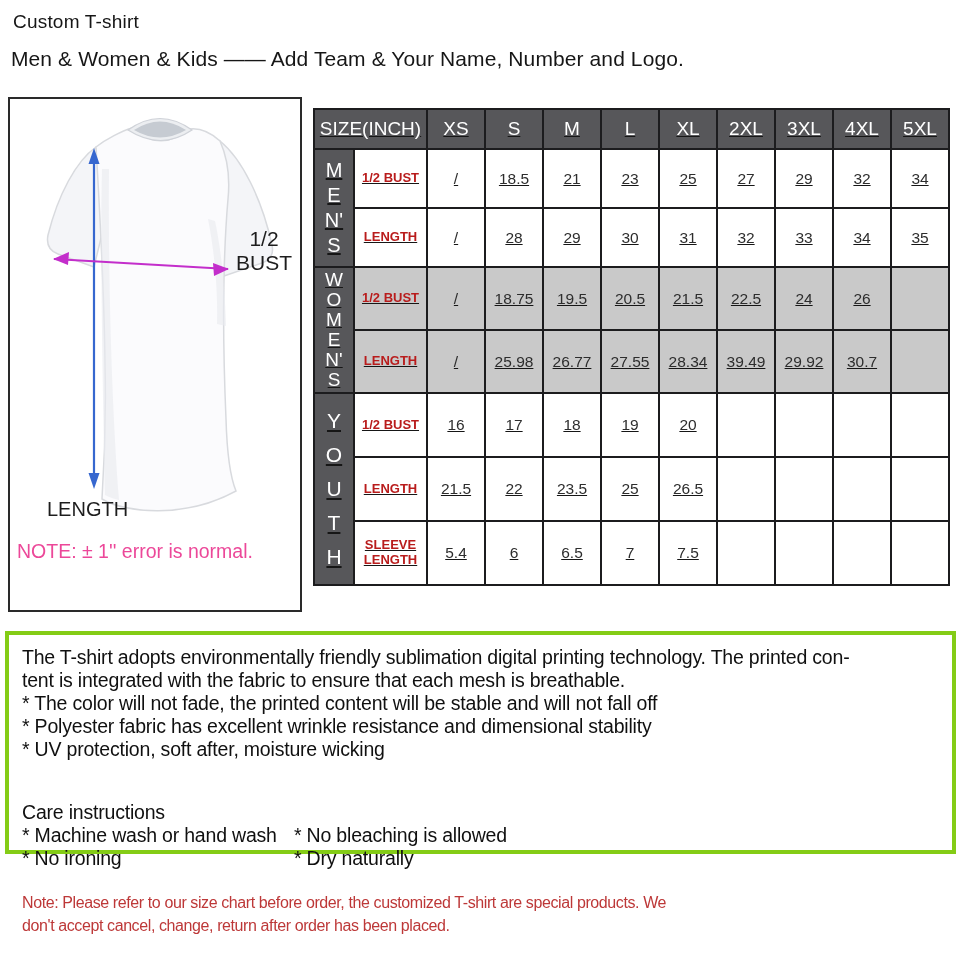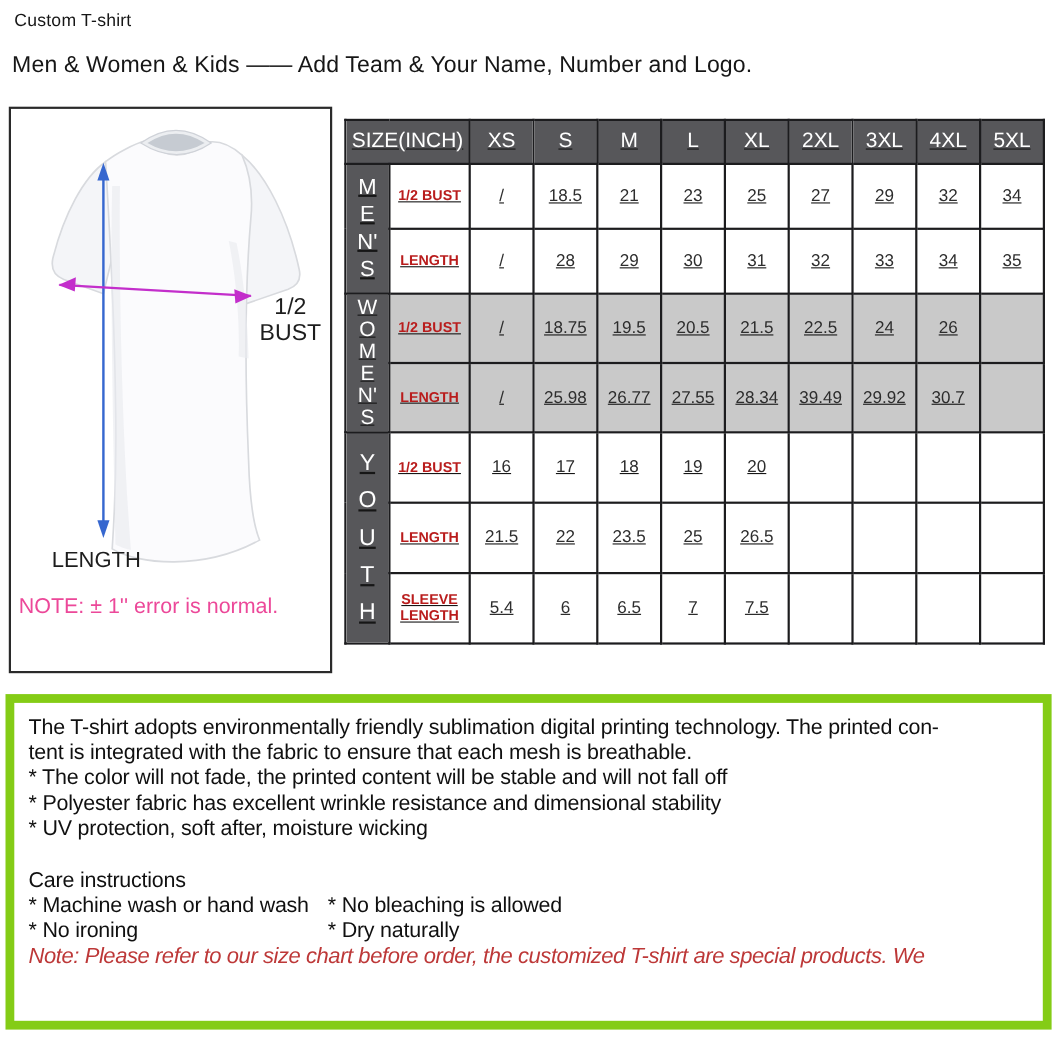--- a/index.html
+++ b/index.html
@@ -1,41 +1,41 @@
 <!DOCTYPE html>
 <html style="--header-bg: #57575a; --women-row-bg: #c9c9c9; --table-border: #1c1c1e; --note-red: #bd3838; --length-arrow-blue: #3667cf; --bust-arrow-magenta: #c32ecb;"><head>
 <meta charset="utf-8">
 <style>
   html,body{margin:0;padding:0;background:#fff;}
   .page{
     position:relative; width:960px; height:960px; background:#ffffff; overflow:hidden;
     font-family:"Liberation Sans", sans-serif; color:#161616;
   }
   
-  .title{position:absolute; left:13px; top:11px; font-size:16px; letter-spacing:.2px;text-align:center;}
+  .title{position:absolute; left:13px; top:11px; font-size:19px; letter-spacing:.2px;text-align:center;}
   .subtitle{position:absolute; left:11px; top:47px; font-size:21px; letter-spacing:.1px;}
 
   
   .measure-box{
     position:absolute; left:8px; top:97px; width:294px; height:515px;
     border:2px solid #2a2a2a; box-sizing:border-box; background:#fff;
   }
   .measure-box svg{position:absolute; left:0; top:0;}
   .shirt-body{fill:#fbfbfd; stroke:#d8dade; stroke-width:1.5;}
   .shirt-sleeve{fill:#f4f5f8; stroke:#d8dade; stroke-width:1.5;}
   .shirt-shade{fill:#e9ebef; opacity:.65;}
   .collar-outer{fill:#eceef1; stroke:#cfd2d8; stroke-width:1.2;}
   .collar-inner{fill:#c6cbd2;}
   .len-line{stroke:var(--length-arrow-blue); stroke-width:2.2;}
   .len-head{fill:var(--length-arrow-blue);}
   .bust-line{stroke:var(--bust-arrow-magenta); stroke-width:2.2;}
   .bust-head{fill:var(--bust-arrow-magenta);}
   .bust-label{
     position:absolute; left:220px; top:128px; width:68px; text-align:center;
-    font-size:21px; line-height:24px; color:#1d1d1d;margin-top:40px;
+    font-size:21px; line-height:24px; color:#1d1d1d;
   }
   .length-label{position:absolute; left:37px; top:399px; font-size:20px; color:#1d1d1d;}
   .error-note{position:absolute; left:7px; top:441px; font-size:19.5px; color:#ec4899; white-space:nowrap;}
 
   
   .size-table{
     position:absolute; left:313px; top:108px;
     border-collapse:collapse; table-layout:fixed;text-decoration:underline;
   }
   .size-table th,.size-table td{
@@ -51,33 +51,33 @@
   .sec2-group .vl{font-size:21px; line-height:34px;}
   .label-cell{font-weight:700; font-size:13px; line-height:1.12; color:#b91c1c; background:#fff; padding:0 2px;}
   .val-cell{font-size:15.5px; color:#2d2d2d; background:#fff;}
   tr.shaded .label-cell, tr.shaded .val-cell{background:var(--women-row-bg);}
   tr.sec0 td{height:57px;}
   tr.sec1 td{height:61px;}
   tr.sec2 td{height:62px;}
 
   
   .desc-box{
-    position:absolute; left:5px; top:631px; width:951px; height:305px;
-    border:8px solid #84cc16; box-sizing:border-box; background:#fff;
+    position:absolute; left:5px; top:631px; width:951px; height:223px;
+    border:4px solid #84cc16; box-sizing:border-box; background:#fff;
     padding:11px 8px 0 13px; font-size:19.5px; letter-spacing:-0.2px; color:#101010;
   }
   .desc-lines div{line-height:23px; white-space:nowrap;}
-  .care-title{margin-top:24px; line-height:23px;}
+  .care-title{margin-top:40px; line-height:23px;}
   .care-row{display:flex;}
   .care-col{line-height:23px;}
   .care-col.left{width:272px;}
   .care-col div{white-space:nowrap;}
   .order-note{
-    color:var(--note-red); font-size:20px;
-    letter-spacing:-0.4px; line-height:23px;font-style:italic;
+    margin-top:21px; color:var(--note-red); font-size:16px;
+    letter-spacing:-0.4px; line-height:23px;
   }
   .order-note div{white-space:nowrap;}
 </style>
 </head>
 <body>
 
 <div class="page">
 
   <div class="title">Custom T-shirt</div>
   <div class="subtitle">Men &amp; Women &amp; Kids —— Add Team &amp; Your Name, Number and Logo.</div>
@@ -267,16 +267,17 @@
           <div>* Machine wash or hand wash</div>
           <div>* No ironing</div>
         </div>
       <div class="care-col">
           <div>* No bleaching is allowed</div>
           <div>* Dry naturally</div>
         </div>
     </div>
     <div class="order-note">
         <div>Note: Please refer to our size chart before order, the customized T-shirt are special products. We</div>
+        <div>don't accept cancel, change, return after order has been placed.</div>
       </div>
   </div>
 
 </div>
 
 </body></html>

